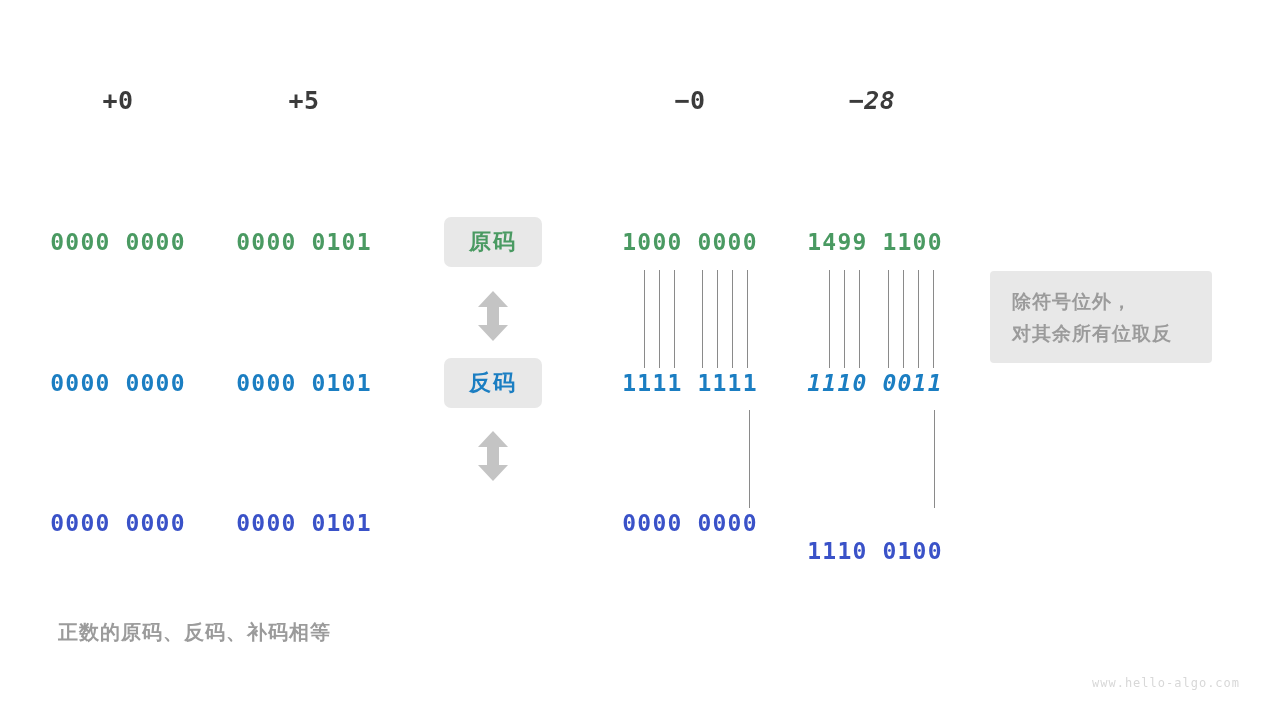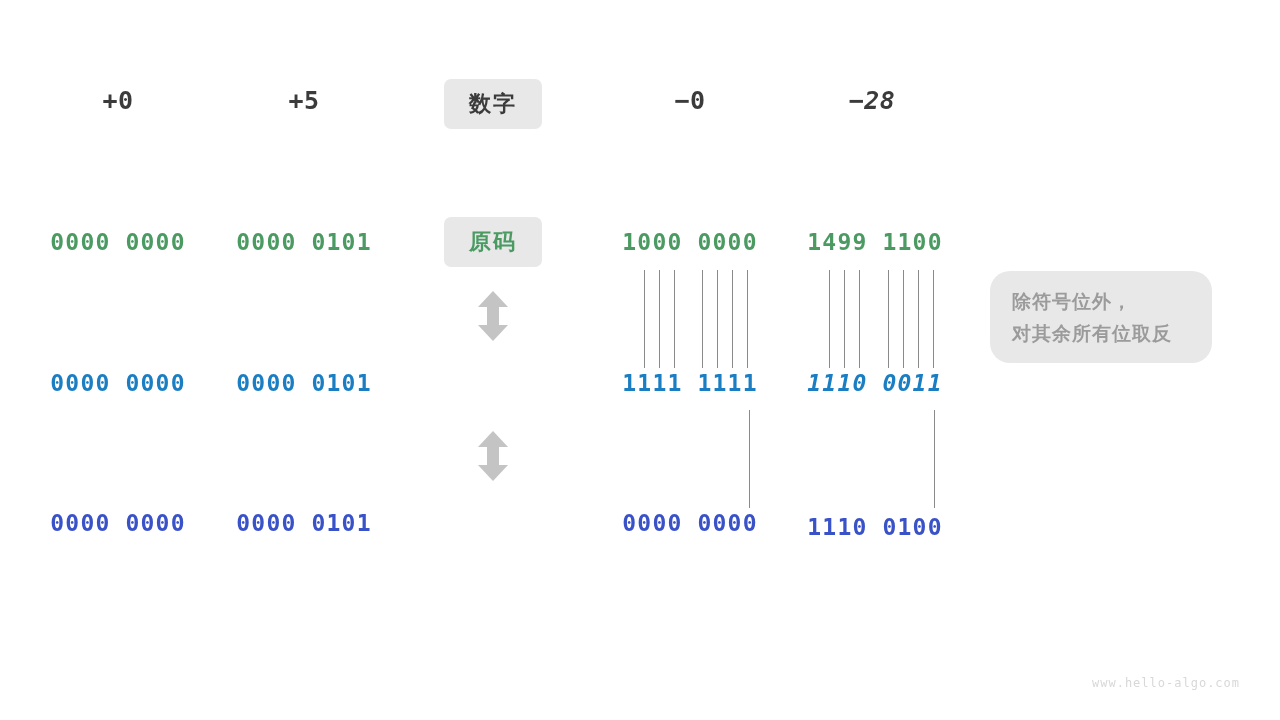--- a/index.html
+++ b/index.html
@@ -70,21 +70,21 @@
     width: 1.4px;
     background: #8a8a8a;
   }
 
   
   .dbl-arrow { position: absolute; }
 
   
   .note {
     background: #e8e8e8;
-    border-radius: 20px;
+    border-radius: 4px;
     color: #9b9b9b;
     font-size: 19px;
     font-weight: bold;
     line-height: 32px;
     padding: 14px 22px;
     letter-spacing: 1px;
     white-space: pre-line;
   }
 
   
@@ -108,21 +108,20 @@
 </style>
 </head>
 <body>
 
 <div id="stage">
 
   <div class="abs num-label" style="left:58px; top:86px; width:120px;">+0</div>
 
   <div class="abs num-label" style="left:244px; top:86px; width:120px;">+5</div>
 
-  <div class="abs badge badge-number" style="left:444px; top:79px;">数字</div>
 
   <div class="abs num-label" style="left:630px; top:86px; width:120px;">−0</div>
 
   <div class="abs num-label" style="left:812px; top:86px; width:120px;font-style:italic;">−28</div>
 
   <div class="abs bits c-sign" style="left:50px; top:229px; width:136px;">0000 0000</div>
 
   <div class="abs bits c-sign" style="left:236px; top:229px; width:136px;">0000 0101</div>
 
   <div class="abs badge badge-sign" style="left:444px; top:217px;">原码</div>
@@ -153,20 +152,21 @@
     </svg>
   </div>
 
   <div class="abs note" style="left:990px; top:271px; width:222px;">除符号位外，
 对其余所有位取反</div>
 
   <div class="abs bits c-ones" style="left:50px; top:370px; width:136px;">0000 0000</div>
 
   <div class="abs bits c-ones" style="left:236px; top:370px; width:136px;">0000 0101</div>
 
+  <div class="abs badge badge-ones" style="left:444px; top:358px;">反码</div>
 
   <div class="abs bits c-ones" style="left:622px; top:370px; width:136px;">1111 1111</div>
 
   <div class="abs bits c-ones" style="left:807px; top:370px; width:136px;font-style:italic;">1110 0011</div>
 
   <div class="vline" style="left:749px; top:410px; height:98px;"></div>
   <div class="vline" style="left:934px; top:410px; height:98px;"></div>
 
   <div class="dbl-arrow" style="left:476px; top:430px;">
     <svg width="34" height="52" viewBox="0 0 34 52" aria-hidden="true">
@@ -175,19 +175,20 @@
   </div>
 
 
   <div class="abs bits c-twos" style="left:50px; top:510px; width:136px;">0000 0000</div>
 
   <div class="abs bits c-twos" style="left:236px; top:510px; width:136px;">0000 0101</div>
 
 
   <div class="abs bits c-twos" style="left:622px; top:510px; width:136px;">0000 0000</div>
 
-  <div class="abs bits c-twos" style="left:807px; top:514px; width:136px;">1110 0100</div>
+  <div class="abs bits c-twos" style="left:807px; top:538px; width:136px;">1110 0100</div>
 
+  <div class="abs caption" style="left:58px; top:619px;">正数的原码、反码、补码相等</div>
 
 
   <div class="abs watermark" style="left:1076px; top:676px;">www.hello-algo.com</div>
 
 </div>
 
 </body></html>

